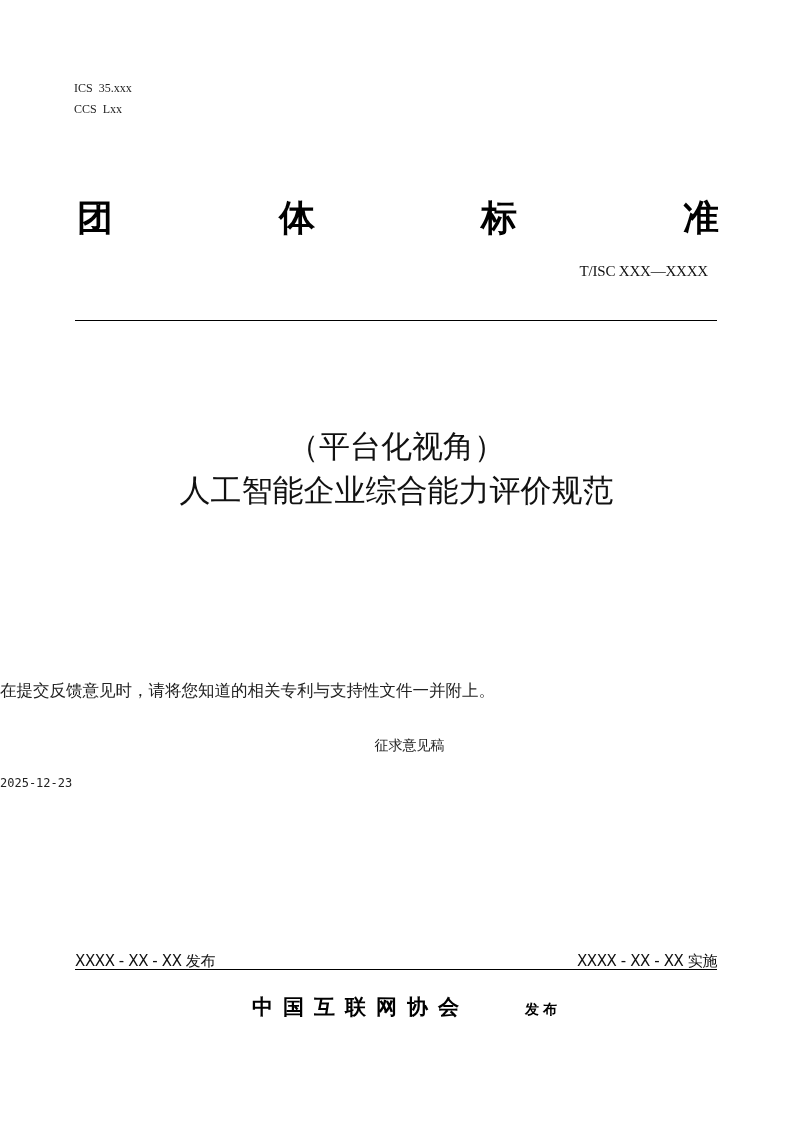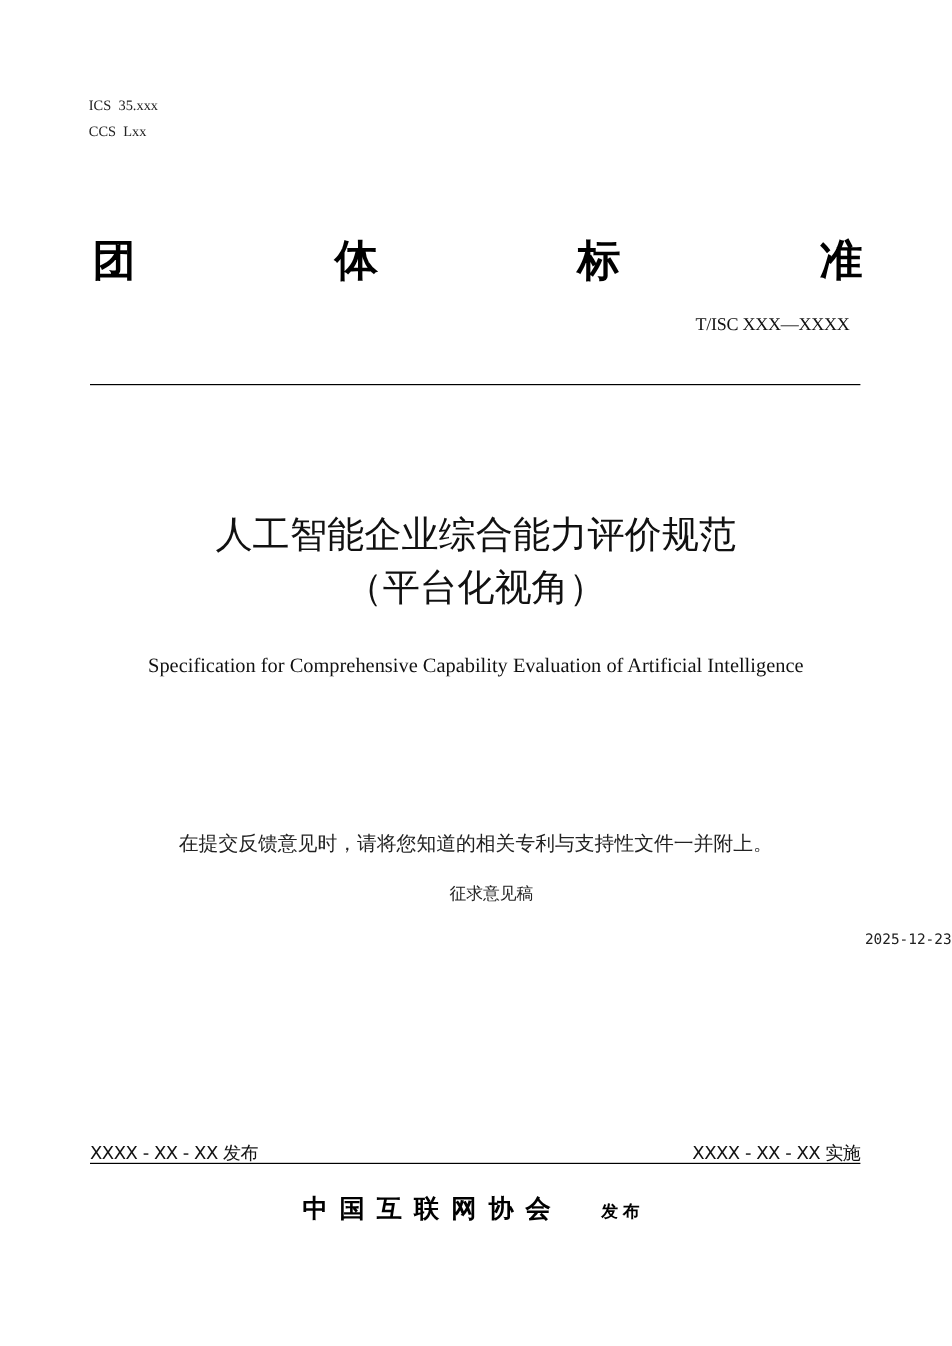--- a/index.html
+++ b/index.html
@@ -84,45 +84,43 @@
       font-family: "Liberation Serif", "DejaVu Serif", serif;
       font-size: 17px;
       line-height: 27px;
       color: #111;
     }
 
     .notice {
       left: 0;
       width: 793px;
       top: 679px;
-      text-align: center;
       font-family: "DejaVu Serif", "Liberation Serif", serif;
       font-size: 16.5px;
       line-height: 24px;
       color: #222;
-      margin-top: 12px;
     }
 
     .draft-label {
       left: 0;
       width: 793px;
       top: 735px;
       text-align: center;
       font-family: "DejaVu Serif", "Liberation Serif", serif;
       font-size: 14px;
       line-height: 20px;
       color: #222;
       padding-left: 13px;
     }
 
     .draft-date {
       left: 0;
       width: 793px;
       top: 774px;
-      text-align: right;
+      text-align: left;
       font-family: "DejaVu Sans Mono", "Liberation Mono", monospace;
       font-size: 12px;
       line-height: 18px;
       color: #222;
     }
 
     
     .date-row {
       left: 75px;
       top: 949px;
@@ -146,22 +144,23 @@
       height: 0;
       border-top: 1.2px solid #000;
     }
 
     
     .publisher {
       left: 252px;
       top: 993px;
       display: flex;
       align-items: baseline;
-      font-family: Liberation Serif, serif;
+      font-family: Liberation Sans, sans-serif;
       color: #000;
+      gap: 24px;
     }
     .publisher .org {
       font-size: 21px;
       font-weight: bold;
       letter-spacing: 10px;
       line-height: 28px;
     }
     .publisher .issued {
       margin-left: 32px;
       font-size: 14px;
@@ -187,26 +186,25 @@
   <span>体</span>
   <span>标</span>
   <span>准</span>
 </div>
 
 <div class="abs std-number">T/ISC XXX—XXXX</div>
 
 <div class="abs rule-top"></div>
 
 <div class="abs title-cn">
+  <div>（平台化视角）</div>
   <div>人工智能企业综合能力评价规范</div>
-  <div>（平台化视角）</div>
 </div>
 
 <div class="abs title-en">
-  <div>Specification for Comprehensive Capability Evaluation of Artificial Intelligence</div>
 </div>
 
 <div class="abs notice">在提交反馈意见时，请将您知道的相关专利与支持性文件一并附上。</div>
 
 <div class="abs draft-label">征求意见稿</div>
 <div class="abs draft-date">2025-12-23</div>
 
 <div class="abs date-row">
   <span class="publish">XXXX - XX - XX 发布</span>
   <span class="implement">XXXX - XX - XX 实施</span>

